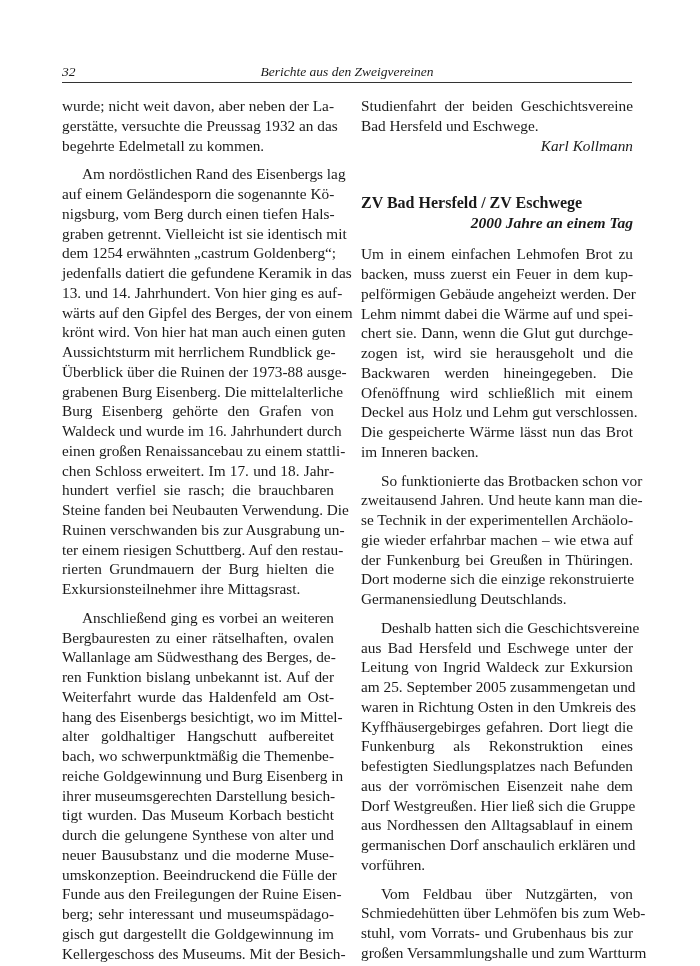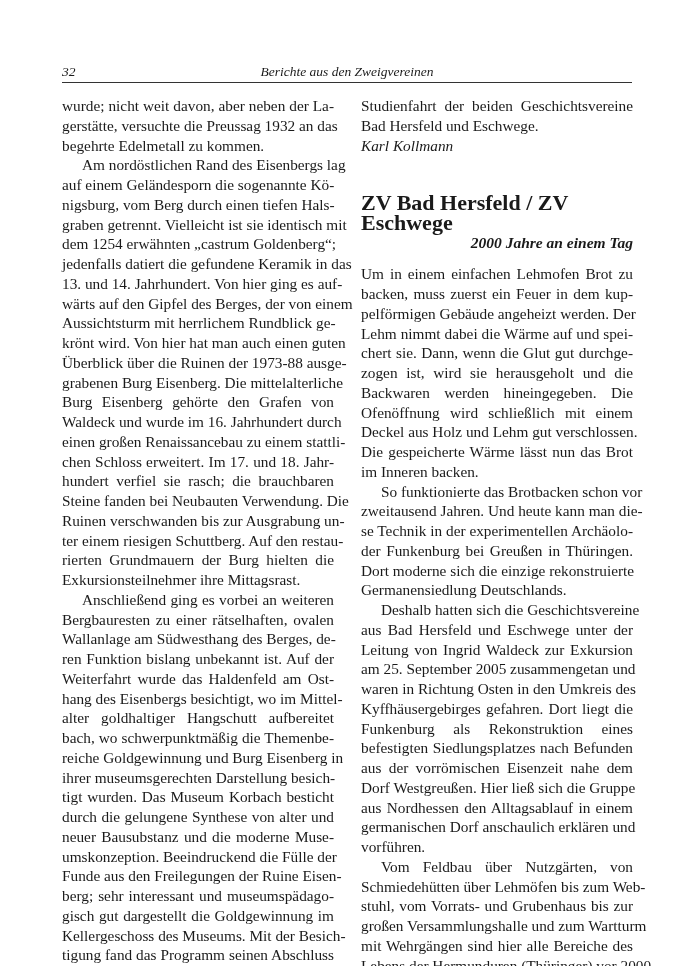--- a/index.html
+++ b/index.html
@@ -7,28 +7,28 @@
          font-family: "Liberation Serif", "DejaVu Serif", serif; color: #1a1a1a; }
   .header { position: absolute; left: 62px; top: 62px; width: 570px; height: 20px;
             border-bottom: 1.5px solid #333; font-size: 13.5px; font-style: italic; }
   .page-num { position: absolute; left: 0; top: 2px; }
   .running-title { position: absolute; left: 0; right: 0; top: 2px; text-align: center; }
   .col { position: absolute; top: 96px; font-size: 15.3px; line-height: 19.75px;
          text-align: justify; hyphens: none; }
   .col-left { left: 62px; width: 272px; }
   .col-right { left: 361px; width: 272px; }
   .col p { margin: 0; }
-  .signature { font-style: italic; margin: 0; }
-  .section-title { font-weight: bold; font-size: 22px; line-height: 20px;
+  .signature { text-align: right; font-style: italic; margin: 0; }
+  .section-title { font-weight: bold; font-size: 16px; line-height: 20px;
                    margin: 38px 0 0 0; text-align: left; }
   .section-subtitle { font-weight: bold; font-style: italic; font-size: 15.5px;
                       line-height: 19px; margin: 0 0 12px 0; text-align: right; }
   .line { display: block; text-align: justify; text-align-last: justify; white-space: nowrap; }
   .line.last { text-align-last: left; }
-  .line.ind { padding-left: 20px; }
+  .line.ind { padding-left: 20px; margin-top: 9px; }
 </style>
 </head>
 <body>
 
 <div class="header">
   <span class="page-num">32</span>
   <span class="running-title">Berichte aus den Zweigvereinen</span>
 </div>
 
 <div class="col col-left">
@@ -39,22 +39,22 @@
     </p>
   <p>
       <span class="line ind">Am nordöstlichen Rand des Eisenbergs lag</span>
       <span class="line">auf einem Geländesporn die sogenannte Kö-</span>
       <span class="line">nigsburg, vom Berg durch einen tiefen Hals-</span>
       <span class="line">graben getrennt. Vielleicht ist sie identisch mit</span>
       <span class="line">dem 1254 erwähnten „castrum Goldenberg“;</span>
       <span class="line">jedenfalls datiert die gefundene Keramik in das</span>
       <span class="line">13. und 14. Jahrhundert. Von hier ging es auf-</span>
       <span class="line">wärts auf den Gipfel des Berges, der von einem</span>
+      <span class="line">krönt wird. Von hier hat man auch einen guten</span>
       <span class="line">Aussichtsturm mit herrlichem Rundblick ge-</span>
-      <span class="line">krönt wird. Von hier hat man auch einen guten</span>
       <span class="line">Überblick über die Ruinen der 1973-88 ausge-</span>
       <span class="line">grabenen Burg Eisenberg. Die mittelalterliche</span>
       <span class="line">Burg Eisenberg gehörte den Grafen von</span>
       <span class="line">Waldeck und wurde im 16. Jahrhundert durch</span>
       <span class="line">einen großen Renaissancebau zu einem stattli-</span>
       <span class="line">chen Schloss erweitert. Im 17. und 18. Jahr-</span>
       <span class="line">hundert verfiel sie rasch; die brauchbaren</span>
       <span class="line">Steine fanden bei Neubauten Verwendung. Die</span>
       <span class="line">Ruinen verschwanden bis zur Ausgrabung un-</span>
       <span class="line">ter einem riesigen Schuttberg. Auf den restau-</span>
@@ -102,20 +102,21 @@
       <span class="line">Backwaren werden hineingegeben. Die</span>
       <span class="line">Ofenöffnung wird schließlich mit einem</span>
       <span class="line">Deckel aus Holz und Lehm gut verschlossen.</span>
       <span class="line">Die gespeicherte Wärme lässt nun das Brot</span>
       <span class="line last">im Inneren backen.</span>
     </p>
   <p>
       <span class="line ind">So funktionierte das Brotbacken schon vor</span>
       <span class="line">zweitausend Jahren. Und heute kann man die-</span>
       <span class="line">se Technik in der experimentellen Archäolo-</span>
+      <span class="line">gie wieder erfahrbar machen – wie etwa auf</span>
       <span class="line">der Funkenburg bei Greußen in Thüringen.</span>
       <span class="line">Dort moderne sich die einzige rekonstruierte</span>
       <span class="line last">Germanensiedlung Deutschlands.</span>
     </p>
   <p>
       <span class="line ind">Deshalb hatten sich die Geschichtsvereine</span>
       <span class="line">aus Bad Hersfeld und Eschwege unter der</span>
       <span class="line">Leitung von Ingrid Waldeck zur Exkursion</span>
       <span class="line">am 25. September 2005 zusammengetan und</span>
       <span class="line">waren in Richtung Osten in den Umkreis des</span>

